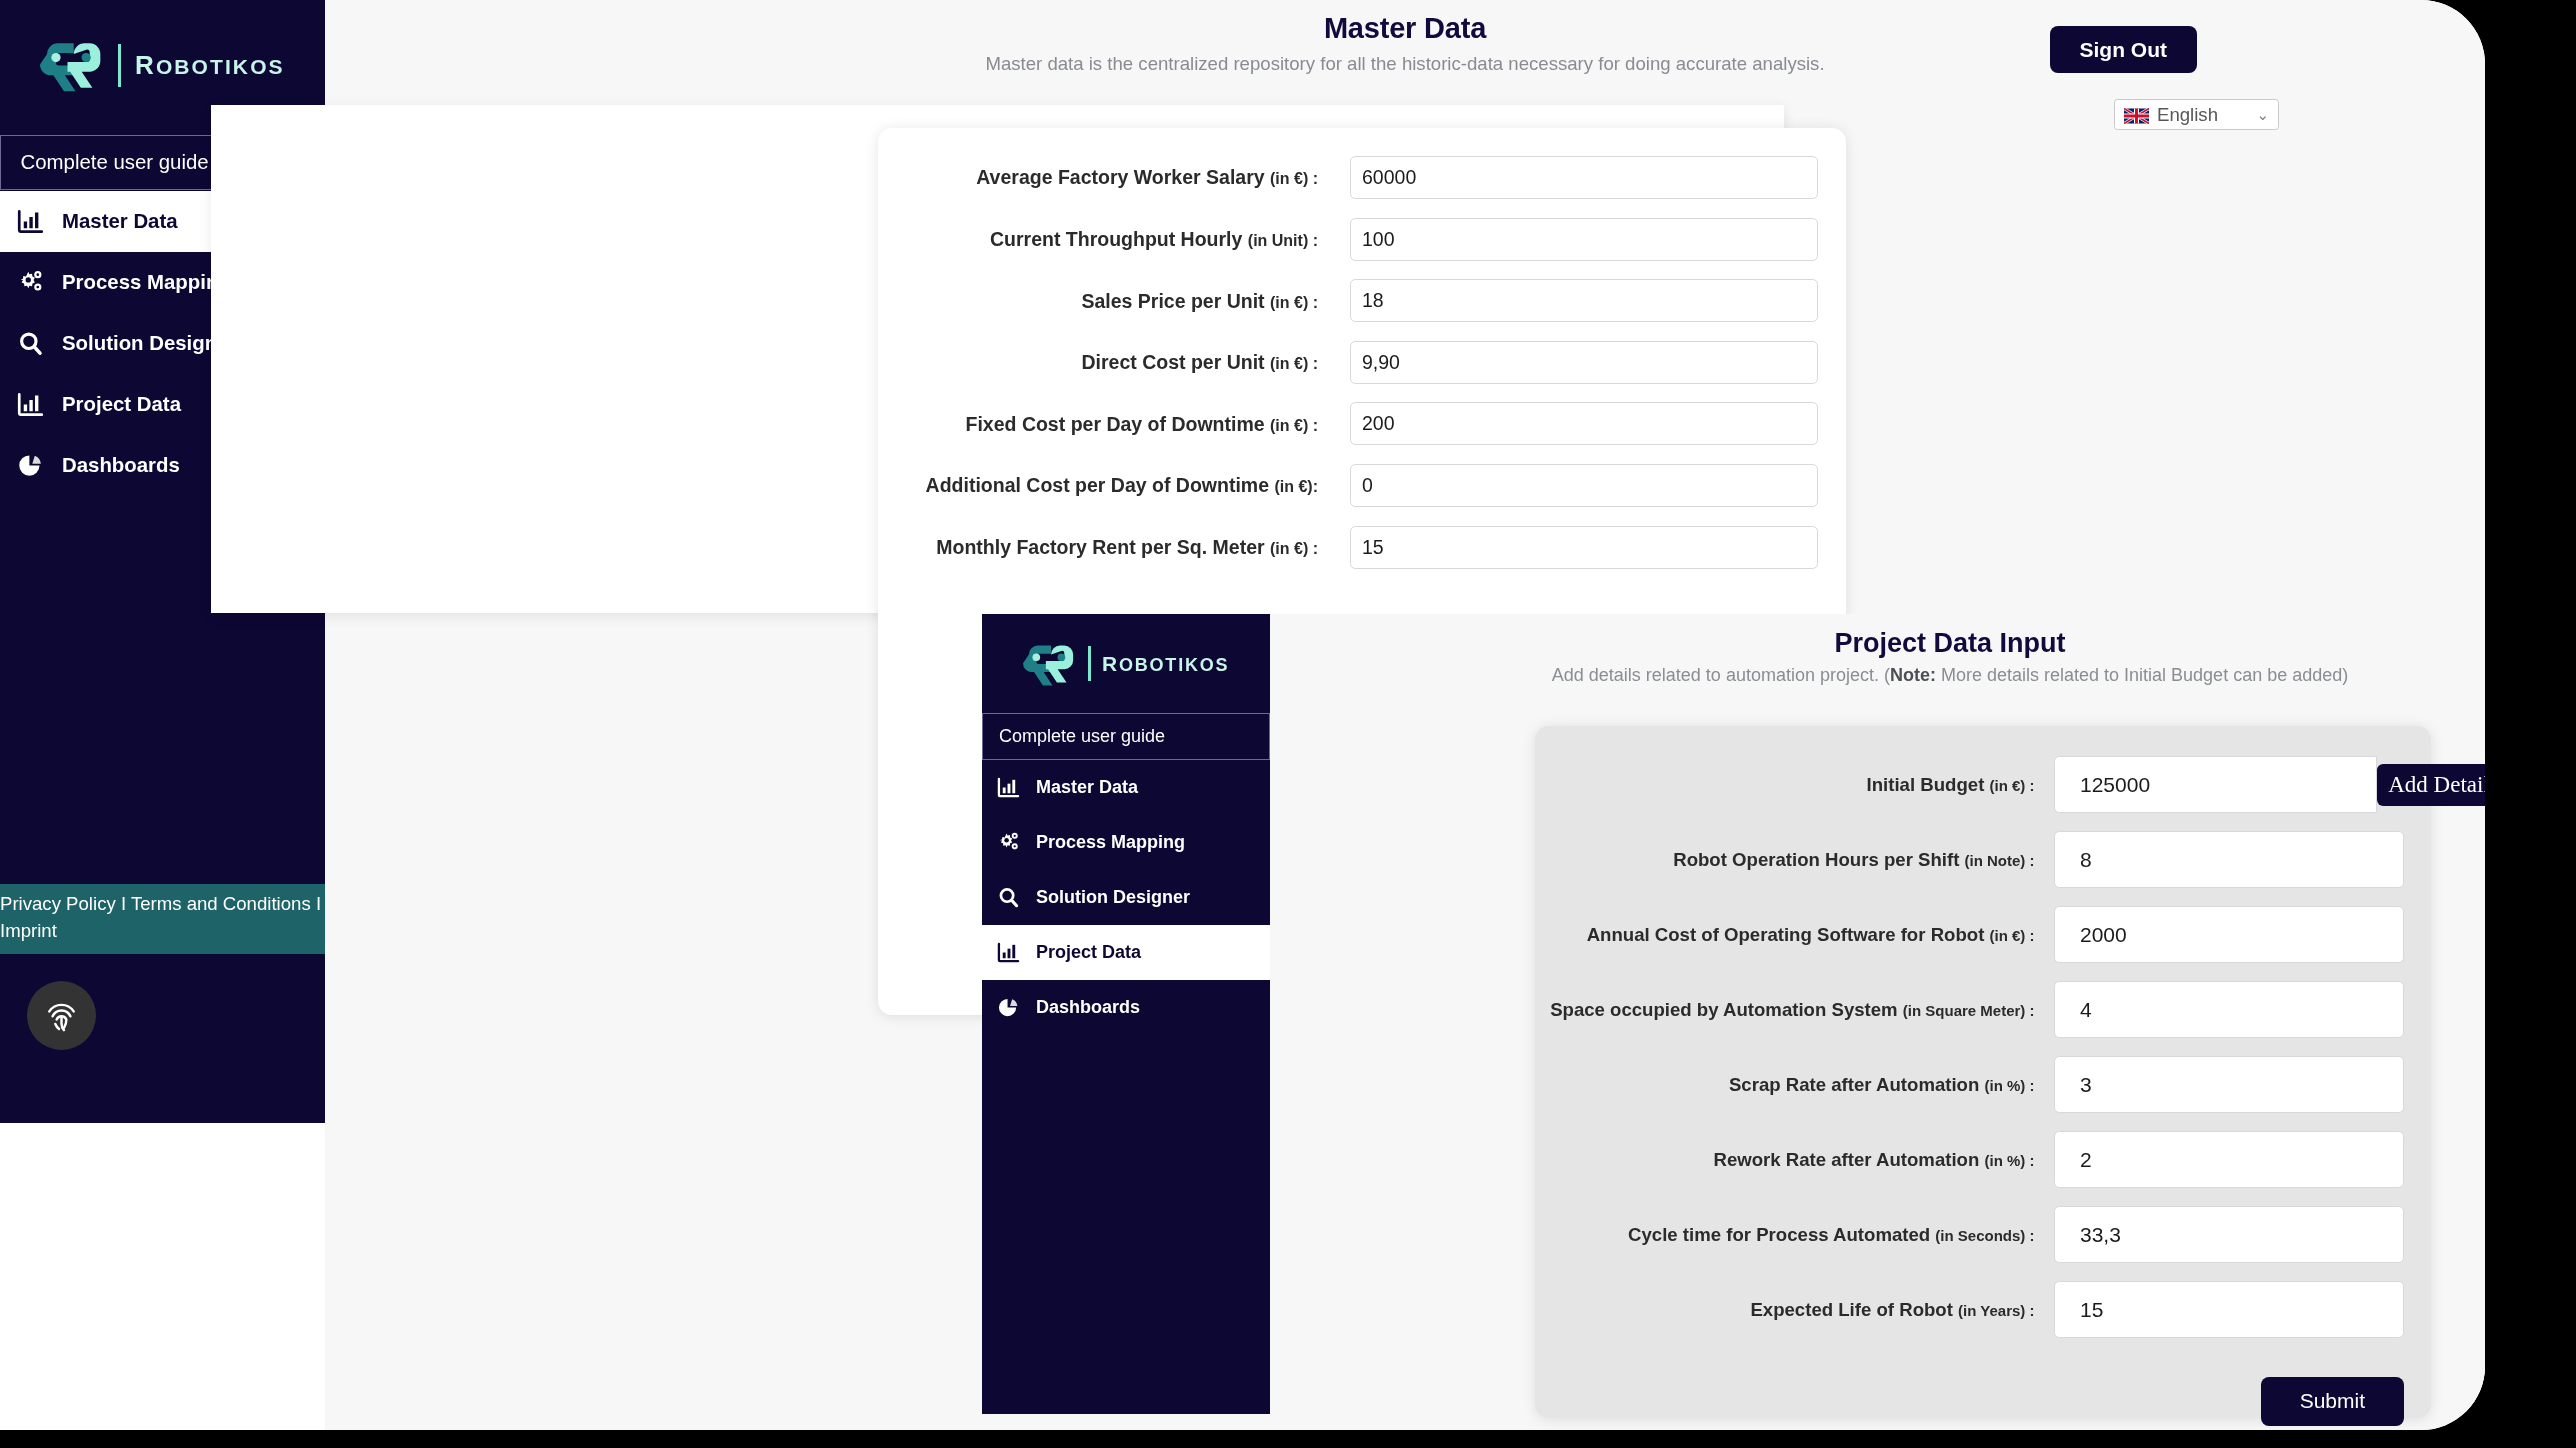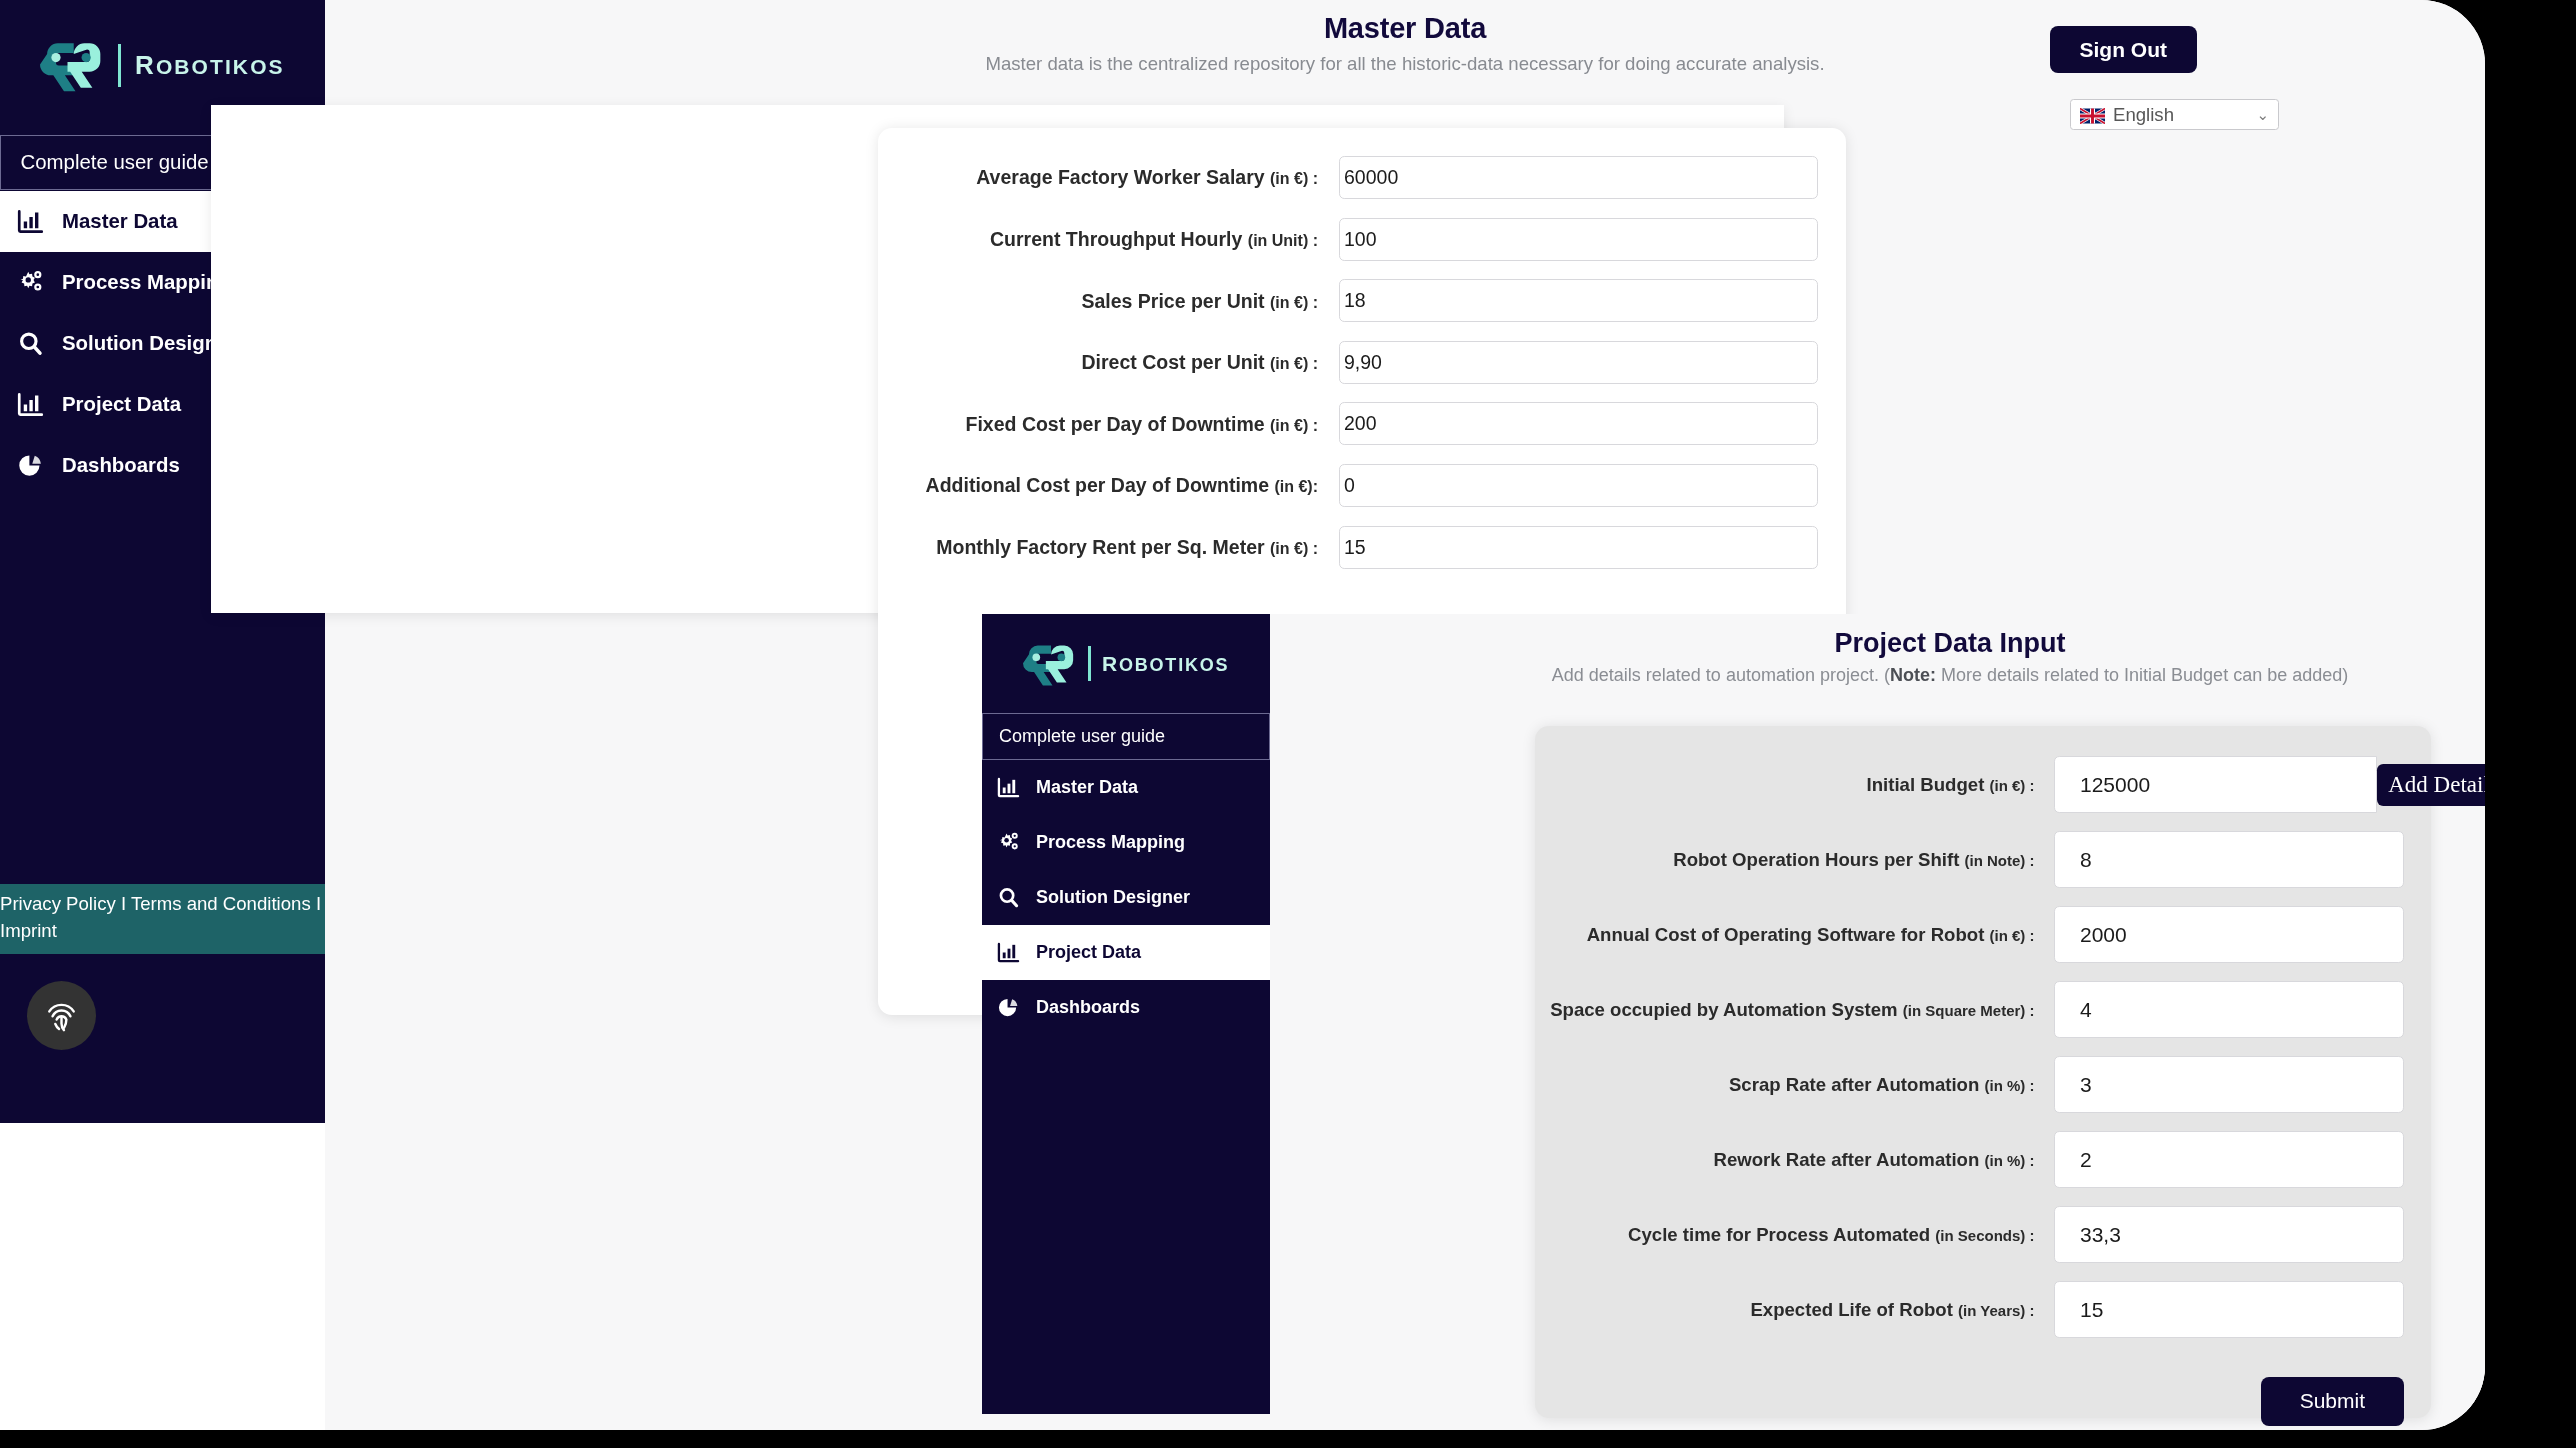--- a/index.html
+++ b/index.html
@@ -73,21 +73,21 @@
     position:absolute; left:0; right:0; top:53px; text-align:center;
     font-size:18.6px; color:#888b91;
   }
   .signout{
     position:absolute; right:288px; top:26px;
     background:#0d0733; color:#ffffff; font-size:21px; font-weight:bold;
     padding:11.5px 30px; border-radius:8px; border:none;
   }
   .lang{
     position:absolute; right:206px; top:99px;
-    width:209px; height:31px; background:#ffffff;
+    width:165px; height:31px; background:#ffffff;
     border:0.9px solid #c9c9cd; border-radius:3.5px;
     display:flex; align-items:center; padding:0 9px; gap:8px;
     font-size:18.6px; color:#575757;
   }
   .flag{ width:25px; height:16px; flex:0 0 25px; }
   .chev{ margin-left:auto; color:#7a7a7a; font-size:15px; }
 
   
   .md-outer{
     position:absolute; left:-114px; top:105px; width:1573px; height:508px;
@@ -101,21 +101,21 @@
 
   .frow{ display:flex; align-items:center; margin-bottom:18.6px; }
   .flabel{
     flex:0 0 461px; text-align:right; padding-right:21px;
     font-size:19.5px; font-weight:bold; color:#2b2b2b; line-height:1.25;
   }
   .flabel .u{ font-size:16px; font-weight:bold; }
   .finput{
     flex:1 1 auto; height:43px; border:0.9px solid #d8d8dc; border-radius:5.3px;
     background:#ffffff; font-size:19.5px; color:#1b1b1b;
-    padding:0 4px; font-family:"Liberation Sans", sans-serif;
+    padding:0 11px; font-family:"Liberation Sans", sans-serif;margin-left:11px;
   }
 
   
   .pd-panel{
     position:absolute; left:657px; top:614px; width:1648px; height:800px;
     background:#f7f7f8;
   }
   .pd-side{
     position:absolute; left:0; top:0; width:288px; height:800px;
     background:#0d0733;

